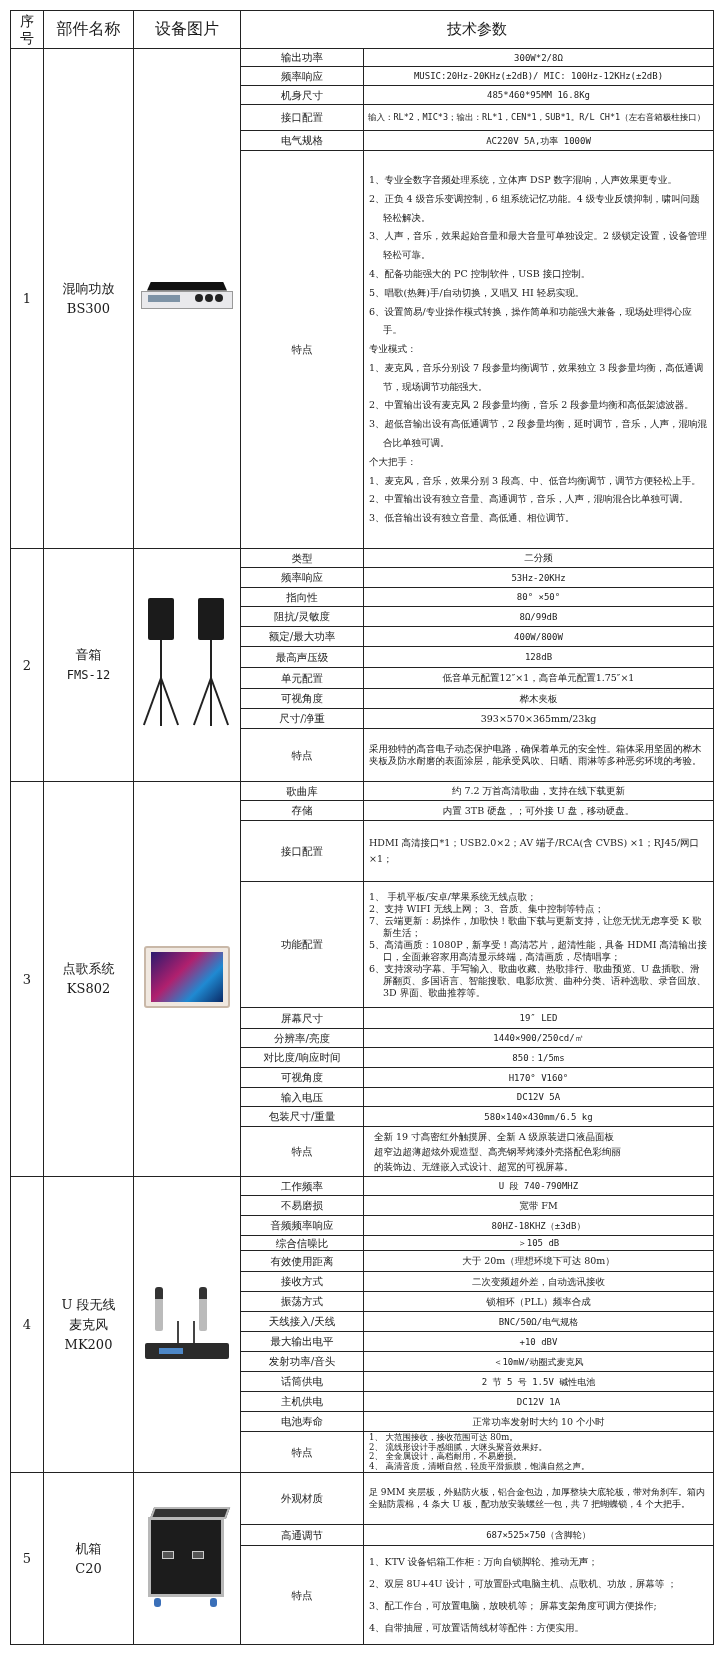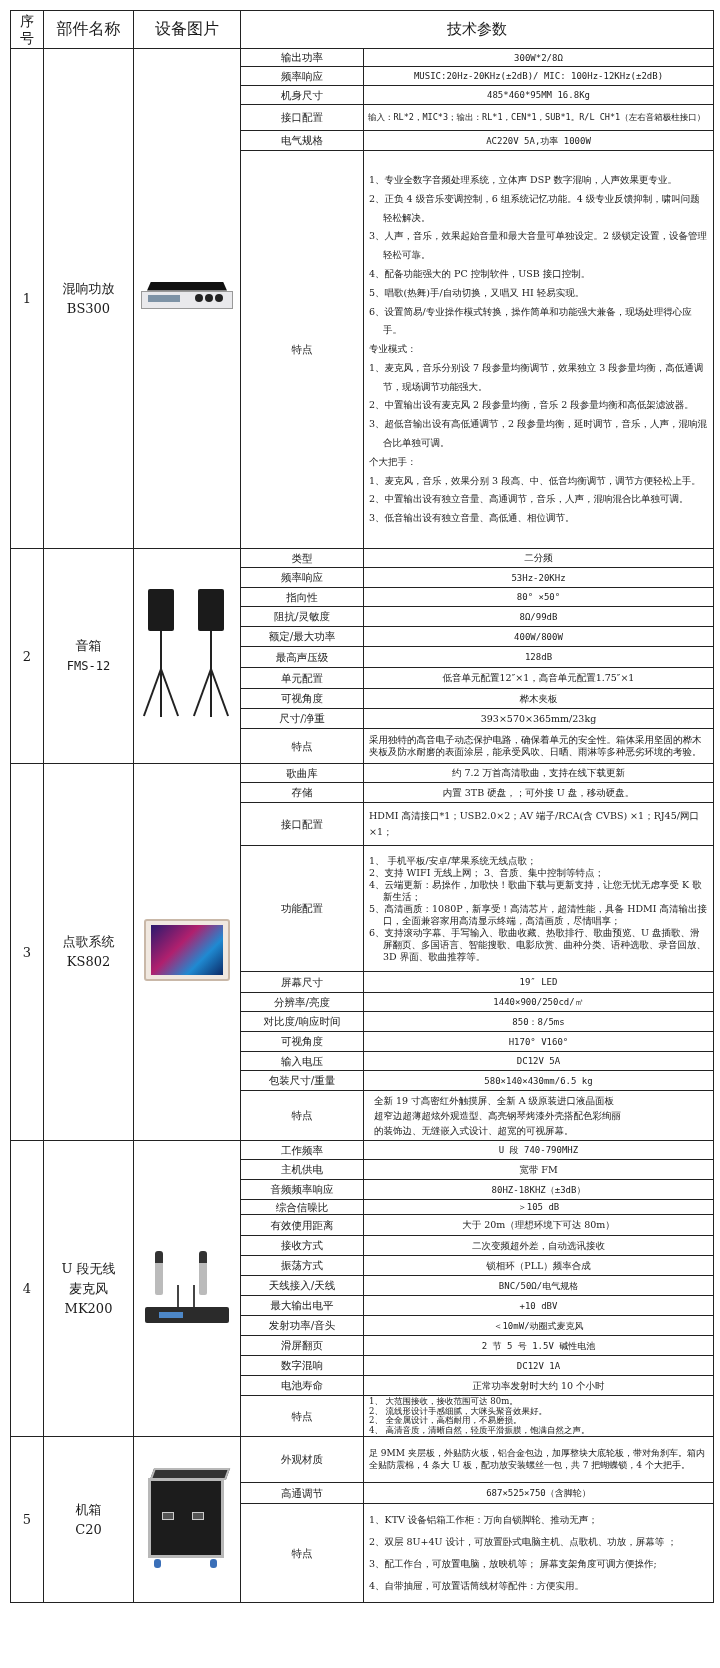--- a/index.html
+++ b/index.html
@@ -15,21 +15,21 @@
   }
   th { font-weight: normal; font-size: 16px; text-align: center; }
   th.idx { font-size: 14px; line-height: 17px; }
   th.main { font-size: 15px; margin-top: 48px; }
   td.idx { text-align: center; font-size: 13px; }
   td.name { text-align: center; font-size: 13px; line-height: 20px; }
   td.img { text-align: center; }
   td.key { text-align: center; font-size: 10.5px; line-height: 13px; }
   td.val { text-align: center; font-size: 9px; line-height: 12px; padding: 1px 4px; font-family: "DejaVu Sans Mono", "Liberation Mono", monospace; }
   td.val.cn { font-family: "DejaVu Serif", "Liberation Serif", serif; font-size: 9.5px; }
-  td.para { text-align: left; font-size: 9.5px; line-height: 12px; padding: 5px 5px; }
+  td.para { text-align: left; font-size: 9.5px; line-height: 12px; padding: 14px 5px; }
   td.feat { text-align: left; font-size: 9.5px; line-height: 18.8px; padding: 2px 5px; }
   td.feat div.ind, td.para div.ind { padding-left: 14px; text-indent: -14px; }
   td.feat4 { text-align: left; font-size: 9.5px; line-height: 12px; padding: 1px 5px; }
   td.feat4 div { padding-left: 14px; text-indent: -14px; }
   td.feat3 { text-align: left; font-size: 9.5px; line-height: 15px; padding: 2px 10px; }
   td.feat5 { text-align: left; font-size: 9.5px; line-height: 22px; padding: 2px 5px; }
   .device { display: inline-block; position: relative; }
   
   .amp { width: 92px; height: 30px; }
   .amp .top { position:absolute; left:6px; top:0; width:80px; height:9px; background:#111; clip-path: polygon(5% 0,95% 0,100% 100%,0 100%); }
@@ -204,36 +204,36 @@
       </tr>
   <tr style="height:33px">
         <td class="key">接口配置</td>
         <td class="para" style="line-height:16px">HDMI 高清接口*1；USB2.0×2；AV 端子/RCA(含 CVBS) ×1；RJ45/网口×1；</td>
       </tr>
   <tr style="height:126px">
     <td class="key">功能配置</td>
     <td class="feat4">
       <div>1、  手机平板/安卓/苹果系统无线点歌；</div>
       <div>2、支持 WIFI 无线上网；      3、音质、集中控制等特点；</div>
-      <div>4、云端更新：易操作，加歌快！歌曲下载与更新支持，让您无忧无虑享受 K 歌新生活；</div>
+      <div>7、云端更新：易操作，加歌快！歌曲下载与更新支持，让您无忧无虑享受 K 歌新生活；</div>
       <div>5、高清画质：1080P，新享受！高清芯片，超清性能，具备 HDMI 高清输出接口，全面兼容家用高清显示终端，高清画质，尽情唱享；</div>
       <div>6、支持滚动字幕、手写输入、歌曲收藏、热歌排行、歌曲预览、U 盘插歌、滑屏翻页、多国语言、智能搜歌、电影欣赏、曲种分类、语种选歌、录音回放、3D 界面、歌曲推荐等。</div>
     </td>
   </tr>
   <tr style="height:21px">
         <td class="key">屏幕尺寸</td>
         <td class="val">19″ LED</td>
       </tr>
   <tr style="height:19px">
         <td class="key">分辨率/亮度</td>
         <td class="val">1440×900/250cd/㎡</td>
       </tr>
   <tr style="height:20px">
         <td class="key">对比度/响应时间</td>
-        <td class="val">850：8/5ms</td>
+        <td class="val">850：1/5ms</td>
       </tr>
   <tr style="height:20px">
         <td class="key">可视角度</td>
         <td class="val">H170° V160°</td>
       </tr>
   <tr style="height:19px">
         <td class="key">输入电压</td>
         <td class="val">DC12V   5A</td>
       </tr>
   <tr style="height:20px">
@@ -260,21 +260,21 @@
       <div class="device mic">
         <div class="hand" style="left:14px"></div><div class="hand" style="left:58px"></div>
         <div class="ant" style="left:36px"></div><div class="ant" style="left:52px"></div>
         <div class="rx"></div><div class="disp"></div>
       </div>
     </td>
     <td class="key">工作频率</td>
     <td class="val">U 段 740-790MHZ</td>
   </tr>
   <tr style="height:20px">
-        <td class="key">主机供电</td>
+        <td class="key">不易磨损</td>
         <td class="val cn">宽带 FM</td>
       </tr>
   <tr style="height:20px">
         <td class="key">音频频率响应</td>
         <td class="val">80HZ-18KHZ（±3dB）</td>
       </tr>
   <tr style="height:15px">
         <td class="key">综合信噪比</td>
         <td class="val">＞105 dB</td>
       </tr>
@@ -296,25 +296,25 @@
       </tr>
   <tr style="height:20px">
         <td class="key">最大输出电平</td>
         <td class="val">+10 dBV</td>
       </tr>
   <tr style="height:20px">
         <td class="key">发射功率/音头</td>
         <td class="val">＜10mW/动圈式麦克风</td>
       </tr>
   <tr style="height:20px">
-        <td class="key">滑屏翻页</td>
+        <td class="key">话筒供电</td>
         <td class="val">2 节 5 号 1.5V 碱性电池</td>
       </tr>
   <tr style="height:20px">
-        <td class="key">数字混响</td>
+        <td class="key">主机供电</td>
         <td class="val">DC12V  1A</td>
       </tr>
   <tr style="height:20px">
         <td class="key">电池寿命</td>
         <td class="val cn">正常功率发射时大约 10 个小时</td>
       </tr>
   <tr style="height:40px">
     <td class="key">特点</td>
     <td class="feat4" style="line-height:9.5px;font-size:8.5px">
       <div>1、  大范围接收，接收范围可达 80m。</div>

